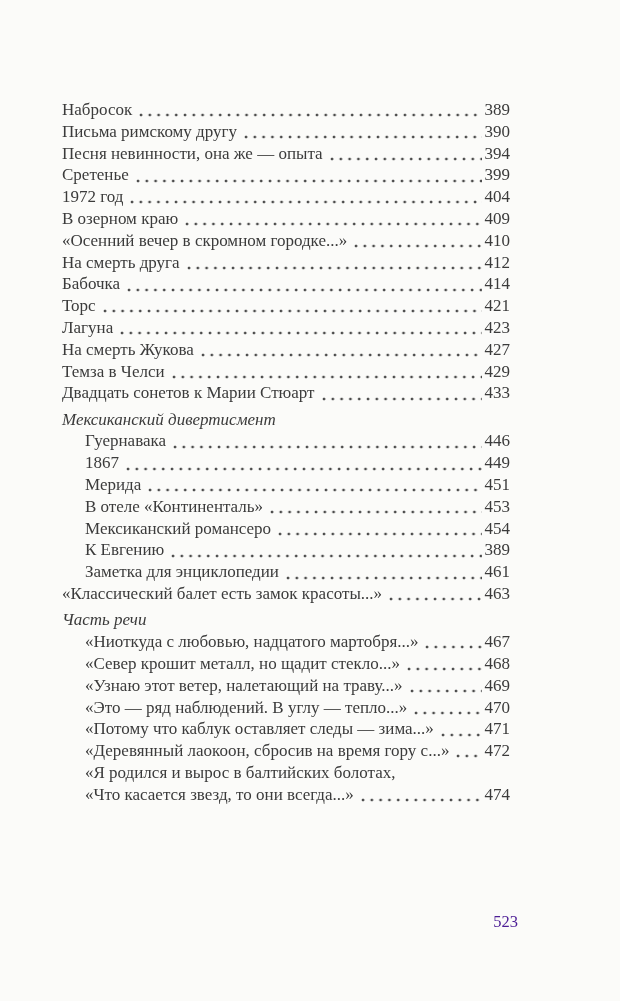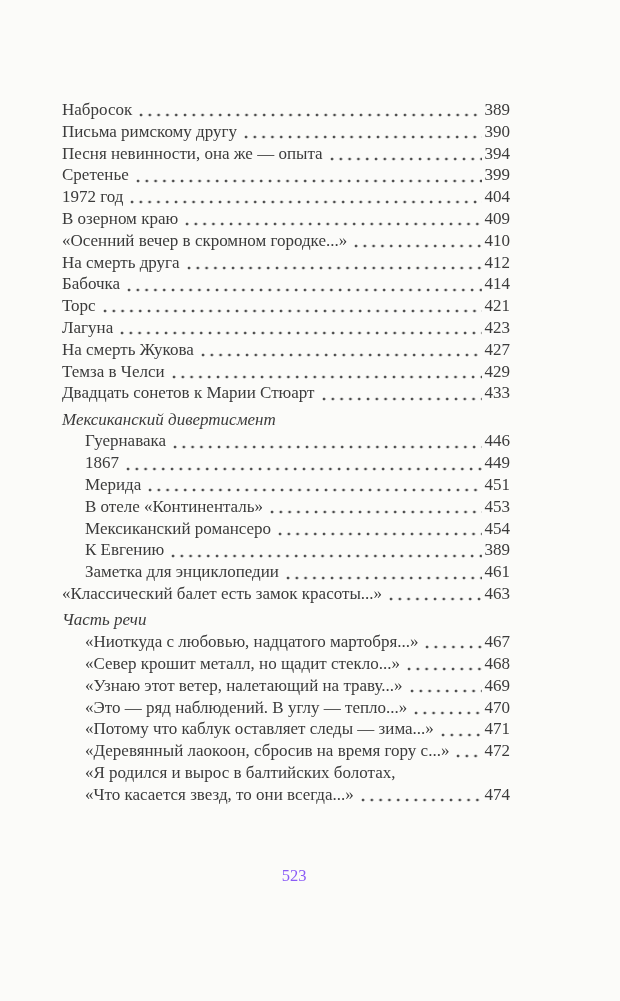--- a/index.html
+++ b/index.html
@@ -44,26 +44,26 @@
     background-image: radial-gradient(circle at 2px 2px, #4c4c4c 1.15px, rgba(0,0,0,0) 1.7px);
     background-size: 8.8px 4px;
     background-repeat: repeat-x;
     background-position: left bottom;
   }
   .page-num {
     flex: 0 0 auto;
   }
   .footer {
     position: absolute;
-    top: 866px;
+    top: 912px;
     left: 70px;
     width: 448px;
-    text-align: center;
+    text-align: right;
     font-size: 16.5px;
-    color: #8b5cf6;
+    color: #4c1d95;
   }
 </style>
 </head>
 <body>
 
 <div class="content">
     <div class="row">
       <span class="title">Набросок</span>
       <span class="leader"></span>
       <span class="page-num">389</span>

